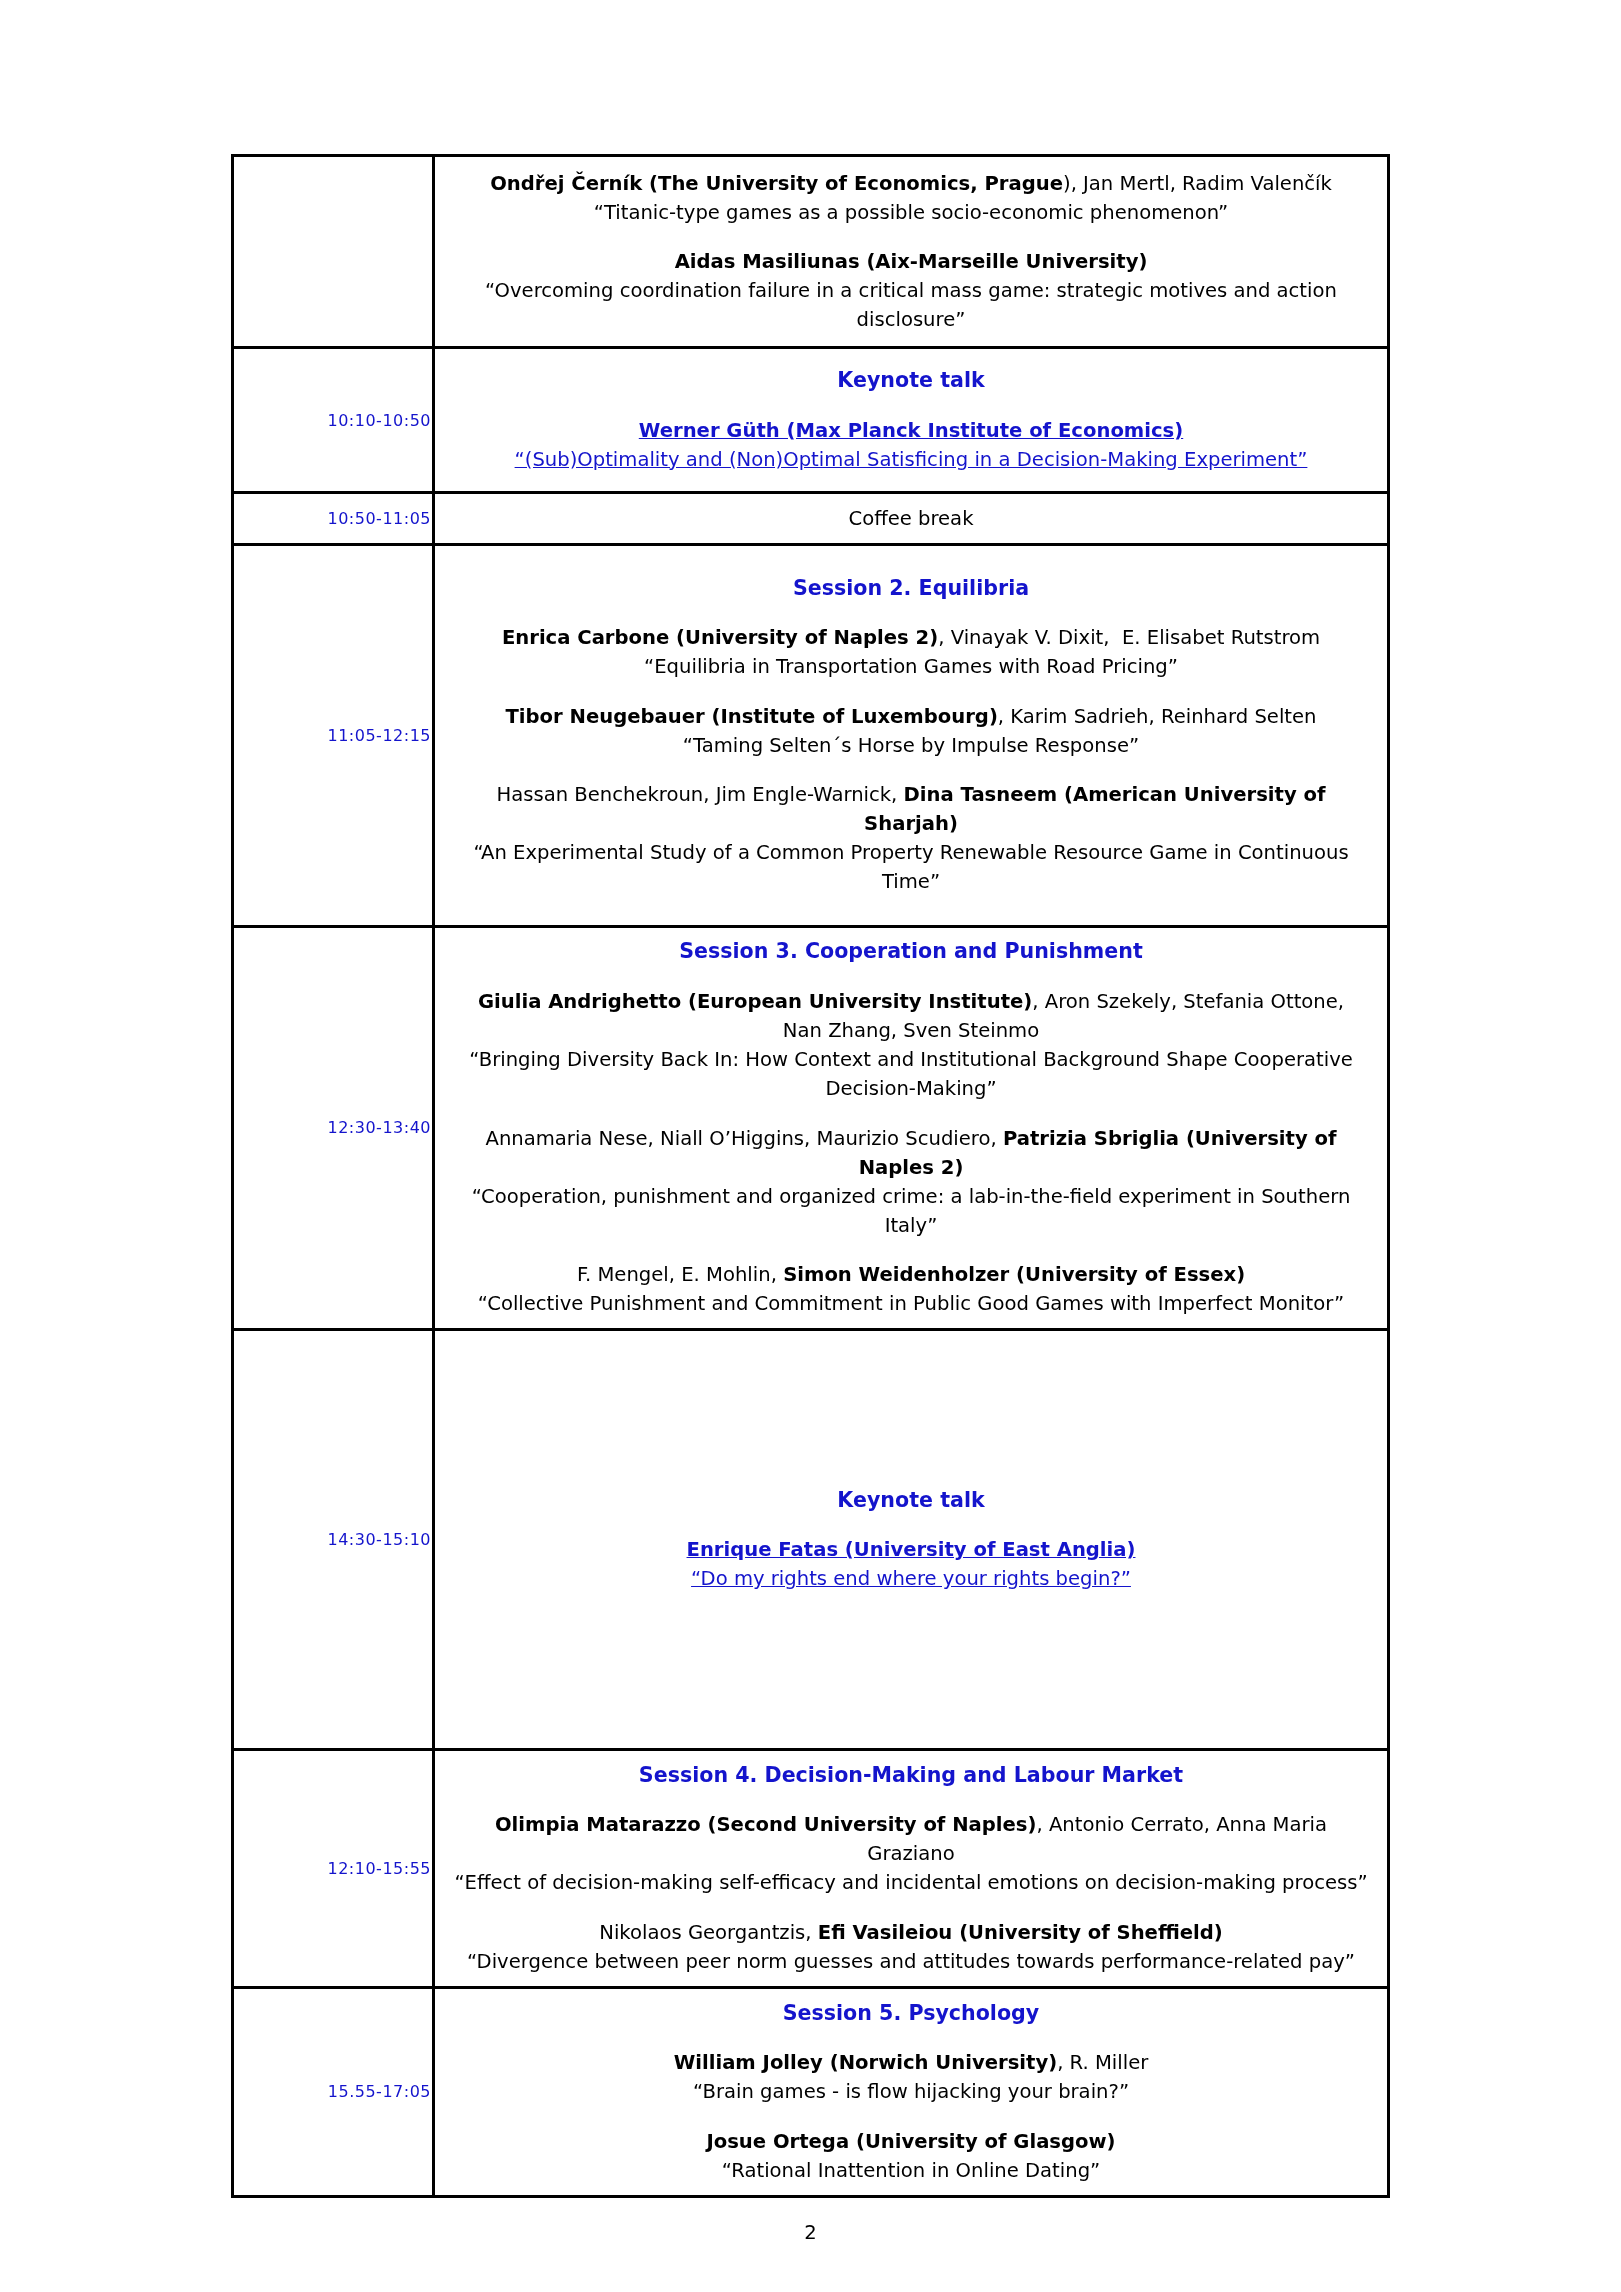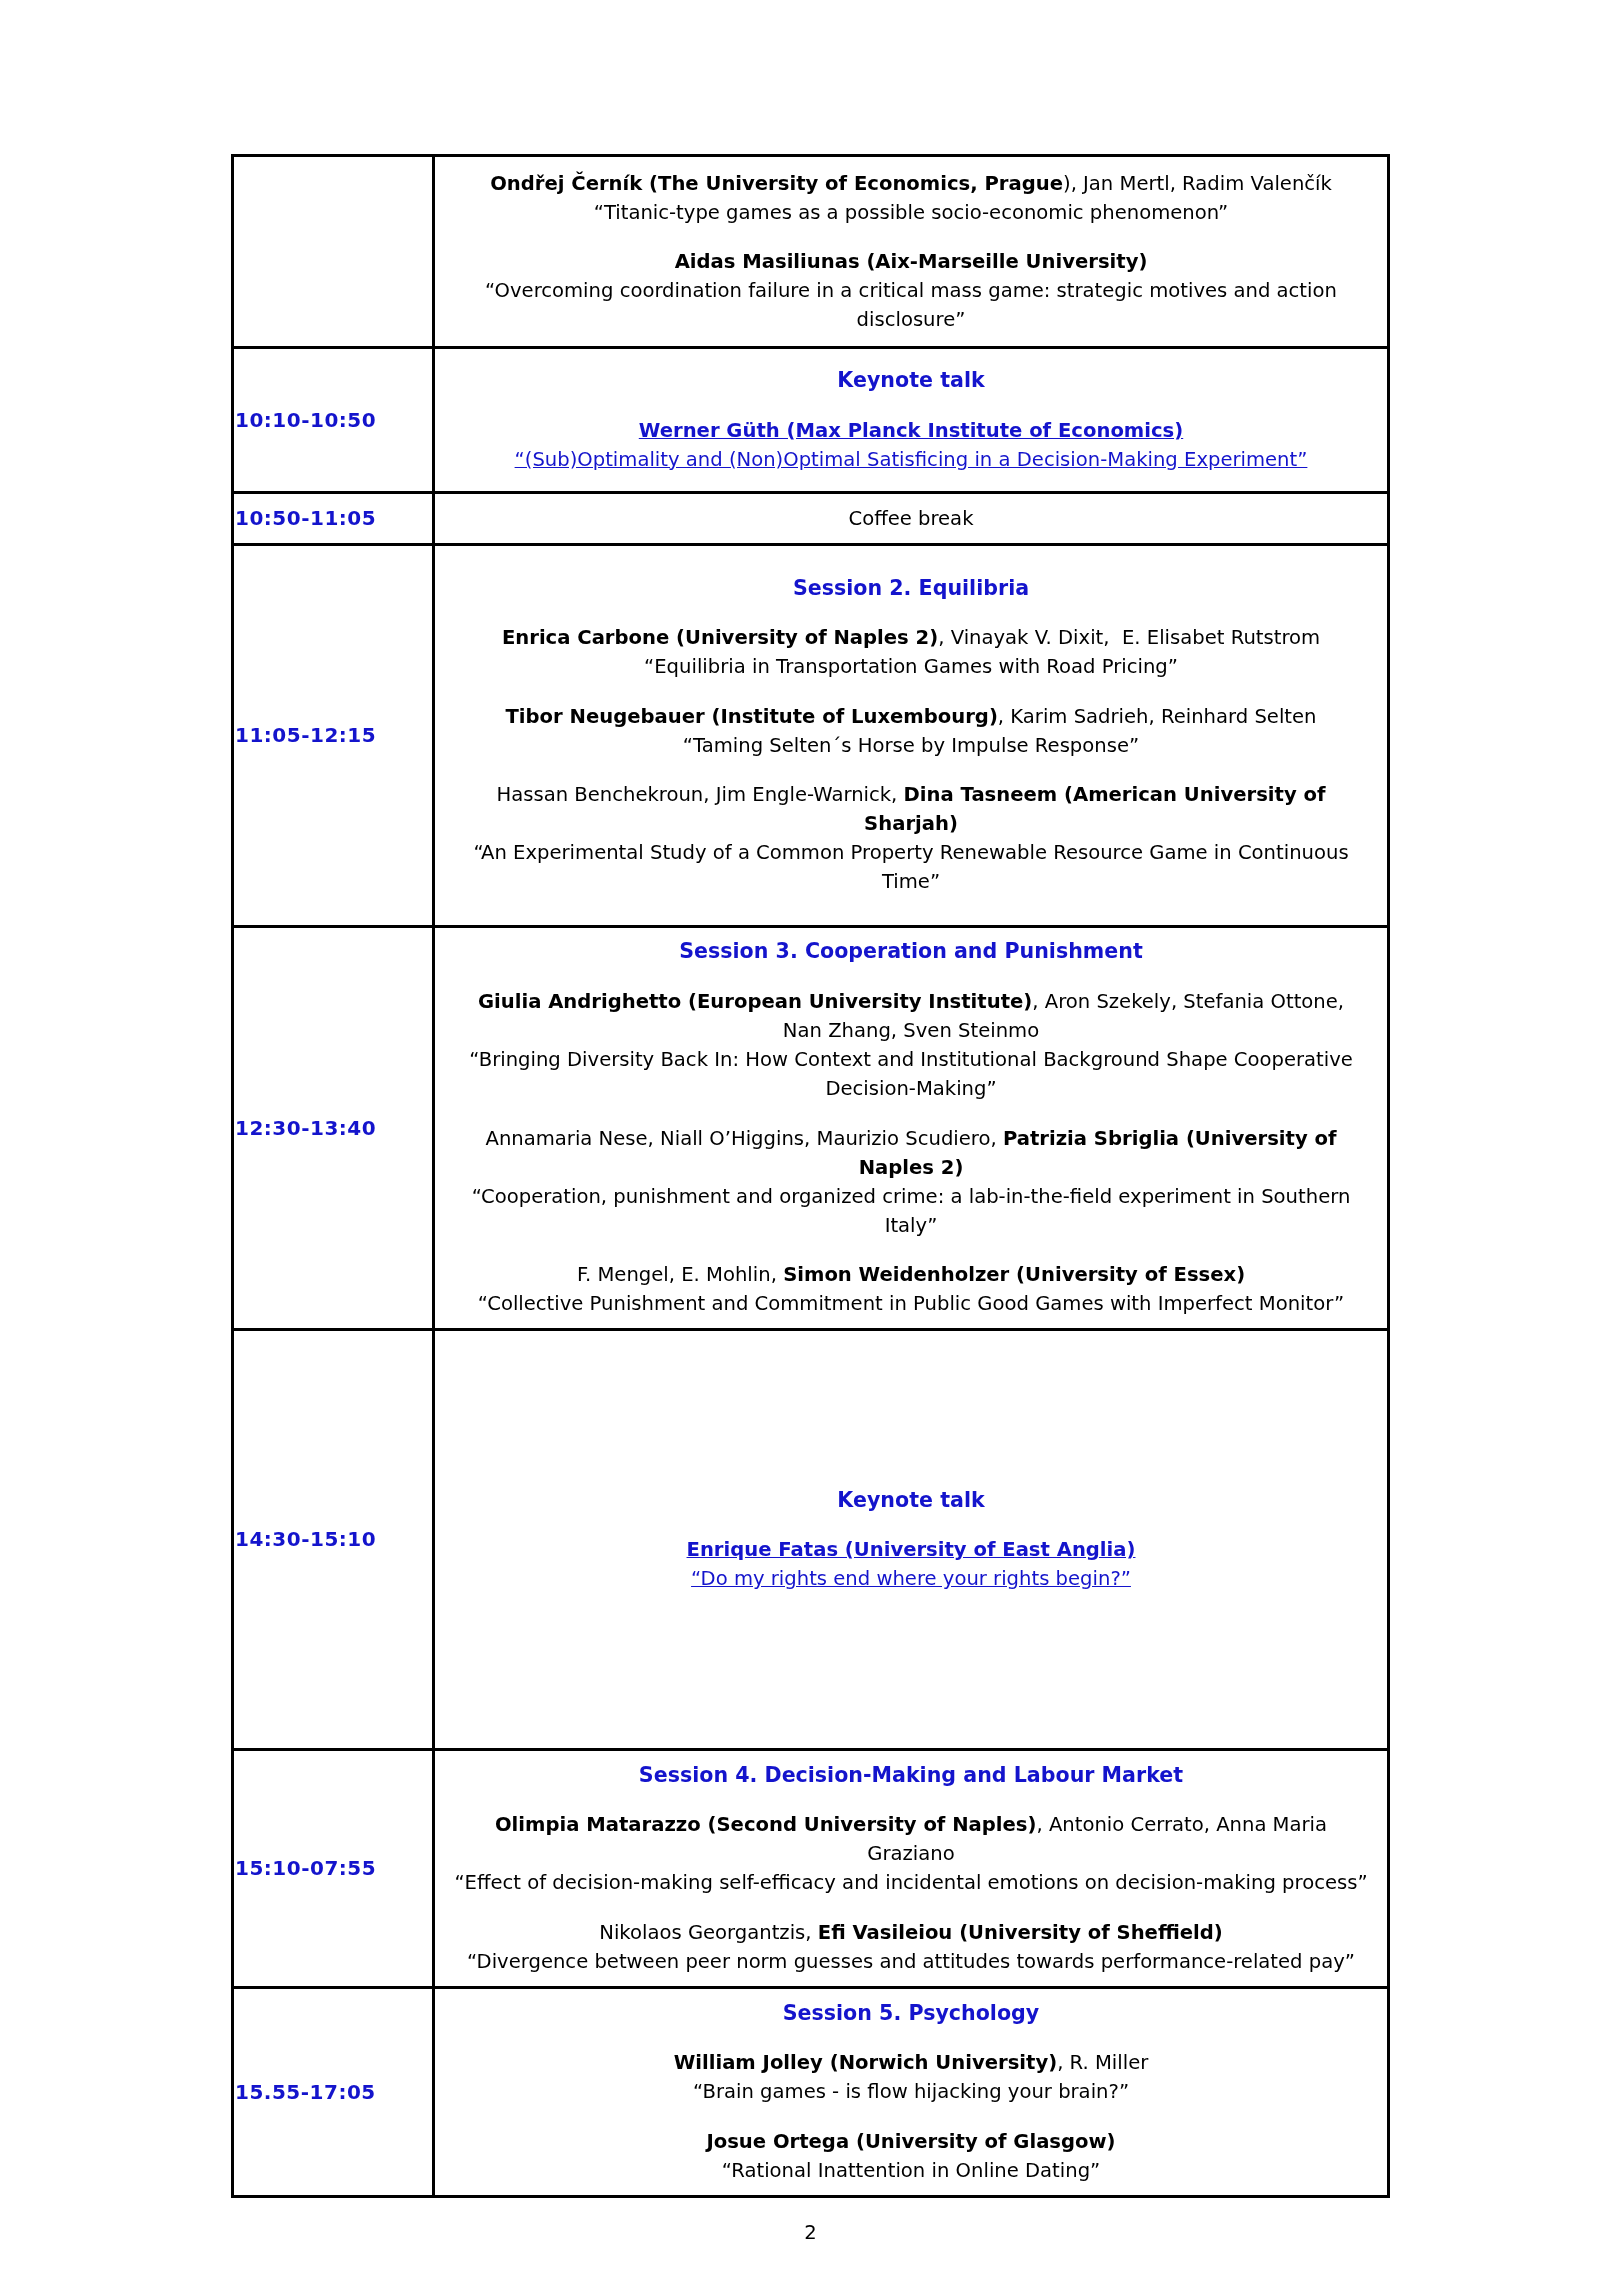--- a/index.html
+++ b/index.html
@@ -17,23 +17,23 @@
   .page { position: relative; width: 1621px; height: 2293px; }
   table.schedule {
     border-collapse: collapse;
     table-layout: fixed;
     width: 1159px;
     margin: 154px auto 0 auto;
   }
   td { border: 3.9px solid #000; vertical-align: middle; }
   td.time {
     width: 196px;
-    text-align: left;
-    font-weight: bold;
-    font-size: 20px;
+    text-align: right;
+    font-weight: normal;
+    font-size: 16px;
     color: var(--accent);
     letter-spacing: 0.5px;
   }
   td.content {
     text-align: center;
     padding: 9.8px 13.7px;
   }
   .para { margin: 0; }
   .para + .para { margin-top: 20.6px; }
   .line { line-height: 29px; white-space: pre-wrap; }
@@ -153,21 +153,21 @@
             <div class="para" data-name="keynote-label">
               <div class="line" data-name="text-line"><span class="b" data-name="text-segment">Keynote talk</span></div>
             </div>
             <div class="para" data-name="keynote-item">
               <div class="line" data-name="text-line"><span class="b" data-name="text-segment">Enrique Fatas (University of East Anglia)</span></div>
               <div class="line" data-name="text-line"><span data-name="text-segment">“Do my rights end where your rights begin?”</span></div>
             </div>
           </td>
         </tr>
         <tr data-name="schedule-row">
-          <td class="time" data-name="time-label">15:10-07:55</td>
+          <td class="time" data-name="time-label">12:10-15:55</td>
           <td class="content" data-name="row-content">
             <div class="para" data-name="session-title">
               <div class="line" data-name="text-line"><span class="b" data-name="text-segment">Session 4. Decision-Making and Labour Market</span></div>
             </div>
             <div class="para" data-name="talk">
               <div class="line" data-name="text-line"><span class="b" data-name="text-segment">Olimpia Matarazzo (Second University of Naples)</span><span data-name="text-segment">, Antonio Cerrato, Anna Maria Graziano</span></div>
               <div class="line" data-name="text-line"><span data-name="text-segment">“Effect of decision-making self-efficacy and incidental emotions on decision-making process”</span></div>
             </div>
             <div class="para" data-name="talk">
               <div class="line" data-name="text-line"><span data-name="text-segment">Nikolaos Georgantzis, </span><span class="b" data-name="text-segment">Efi Vasileiou (University of Sheffield)</span></div>

